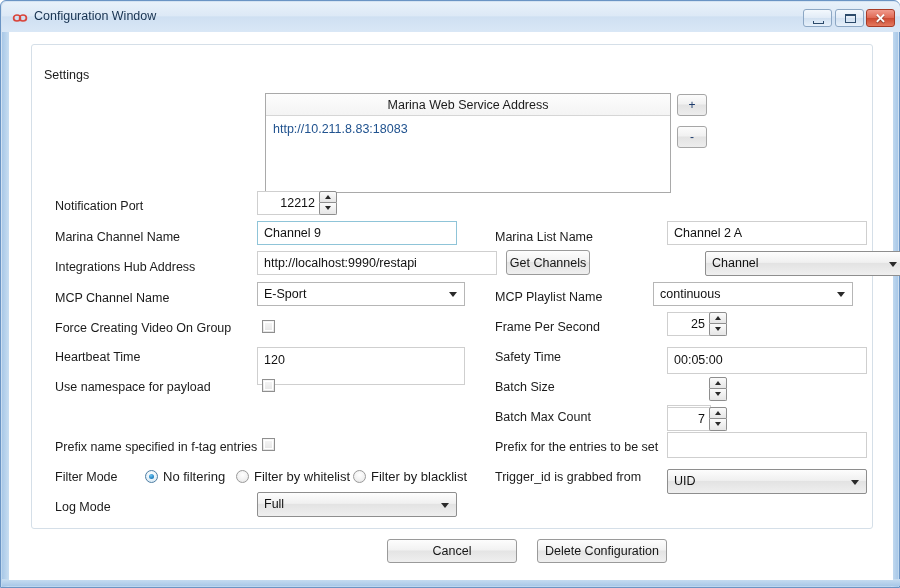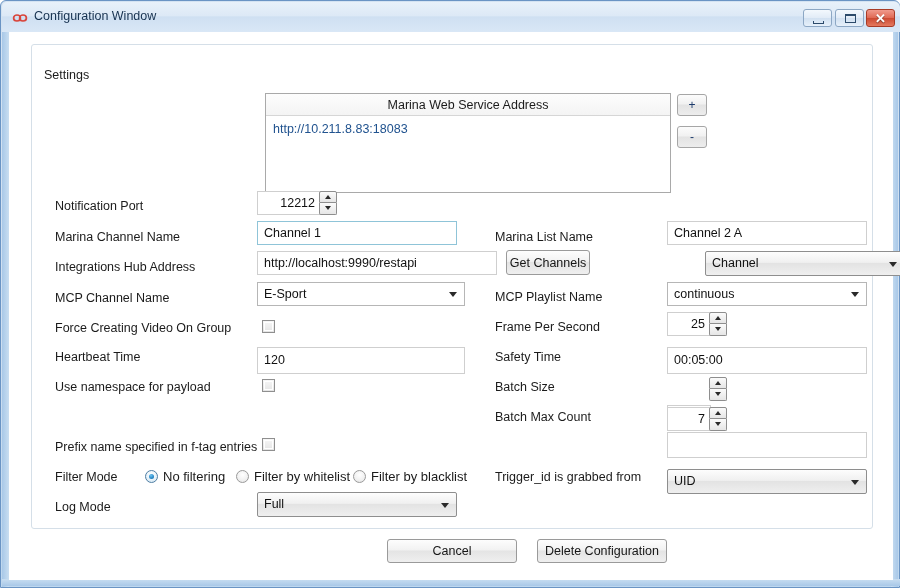--- a/index.html
+++ b/index.html
@@ -403,37 +403,37 @@
         <div class="sb up">
             <i></i>
           </div>
         <div class="sb dn">
             <i></i>
           </div>
       </div>
     </div>
 
     <div class="lbl" style="left:46px; top:198px;">Marina Channel Name</div>
-    <div class="txt focused" style="left:248px; top:189px; width:200px;">Channel 1</div>
+    <div class="txt focused" style="left:248px; top:189px; width:200px;">Channel 9</div>
 
     <div class="lbl" style="left:46px; top:228px;">Integrations Hub Address</div>
     <div class="txt" style="left:248px; top:219px; width:240px;">http://localhost:9990/restapi</div>
     <div class="btn" style="left:497px; top:218px; width:84px; height:25px;">Get Channels</div>
 
     <div class="lbl" style="left:46px; top:259px;">MCP Channel Name</div>
     <div class="combo" style="left:248px; top:250px; width:208px;">
       <span>E-Sport</span>
       <span class="arrow"></span>
     </div>
 
     <div class="lbl" style="left:46px; top:289px;">Force Creating Video On Group</div>
     <div class="chk" style="left:253px; top:288px;"></div>
 
     <div class="lbl" style="left:46px; top:318px;">Heartbeat Time</div>
-    <div class="txt" style="left:248px; top:315px; width:208px; height:27px; line-height:25px;">120</div>
+    <div class="txt" style="left:248px; top:315px; width:208px; height:38px; line-height:25px;">120</div>
 
     <div class="lbl" style="left:46px; top:348px;">Use namespace for payload</div>
     <div class="chk" style="left:253px; top:347px;"></div>
 
     <div class="lbl" style="left:46px; top:408px;">Prefix name specified in f-tag entries</div>
     <div class="chk" style="left:253px; top:406px;"></div>
 
     <div class="lbl" style="left:46px; top:438px;">Filter Mode</div>
     <div class="radio-grp" style="left:0; top:0;">
       <div class="radio-item checked" style="left:136px; top:437px;">
@@ -458,21 +458,21 @@
 
     <div class="lbl" style="left:486px; top:198px;">Marina List Name</div>
     <div class="txt" style="left:658px; top:189px; width:200px;">Channel 2 A</div>
 
     <div class="combo gradient" style="left:658px; top:219px; width:200px; height:25px; line-height:23px;margin-left:38px;">
       <span>Channel</span>
       <span class="arrow"></span>
     </div>
 
     <div class="lbl" style="left:486px; top:258px;">MCP Playlist Name</div>
-    <div class="combo" style="left:658px; top:250px; width:200px;">
+    <div class="combo" style="left:644px; top:250px; width:200px;">
       <span>continuous</span>
       <span class="arrow"></span>
     </div>
 
     <div class="lbl" style="left:486px; top:288px;">Frame Per Second</div>
     <div class="spin-wrap" style="left:658px; top:280px; width:60px;">
       <div class="spin-field" style="width:44px;">25</div>
       <div class="spin-btns" style="left:42px;">
         <div class="sb up">
             <i></i>
@@ -505,20 +505,21 @@
       <div class="spin-btns" style="left:42px;">
         <div class="sb up">
             <i></i>
           </div>
         <div class="sb dn">
             <i></i>
           </div>
       </div>
     </div>
 
+    <div class="lbl" style="left:486px; top:408px;">Prefix for the entries to be set</div>
     <div class="txt" style="left:658px; top:400px; width:200px; height:26px; line-height:24px;" placeholder=""></div>
 
     <div class="lbl" style="left:486px; top:438px;">Trigger_id is grabbed from</div>
     <div class="combo gradient" style="left:658px; top:437px; width:200px; height:25px; line-height:23px;">
       <span>UID</span>
       <span class="arrow"></span>
     </div>
 
     <div class="btn" style="left:378px; top:507px; width:130px; height:24px;">Cancel</div>
     <div class="btn" style="left:528px; top:507px; width:130px; height:24px;">Delete Configuration</div>

